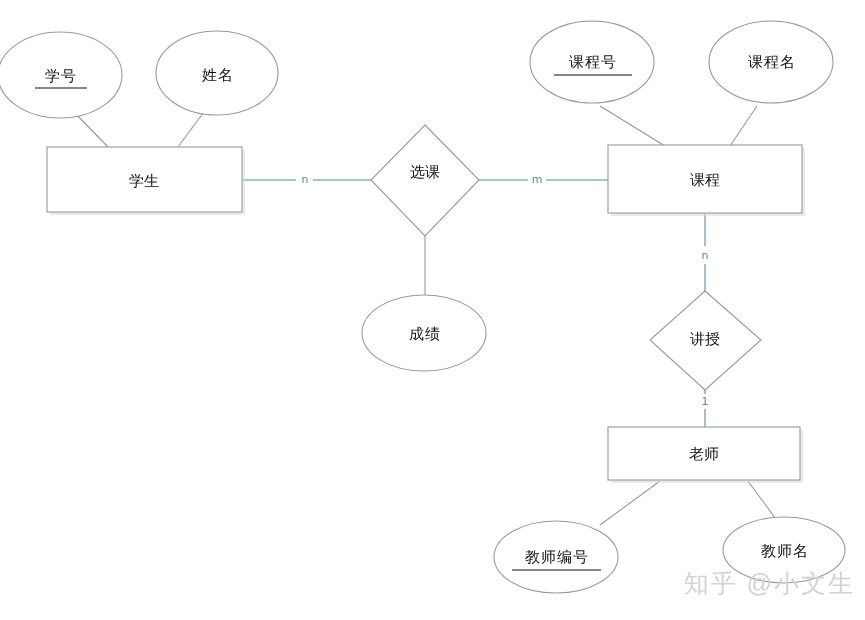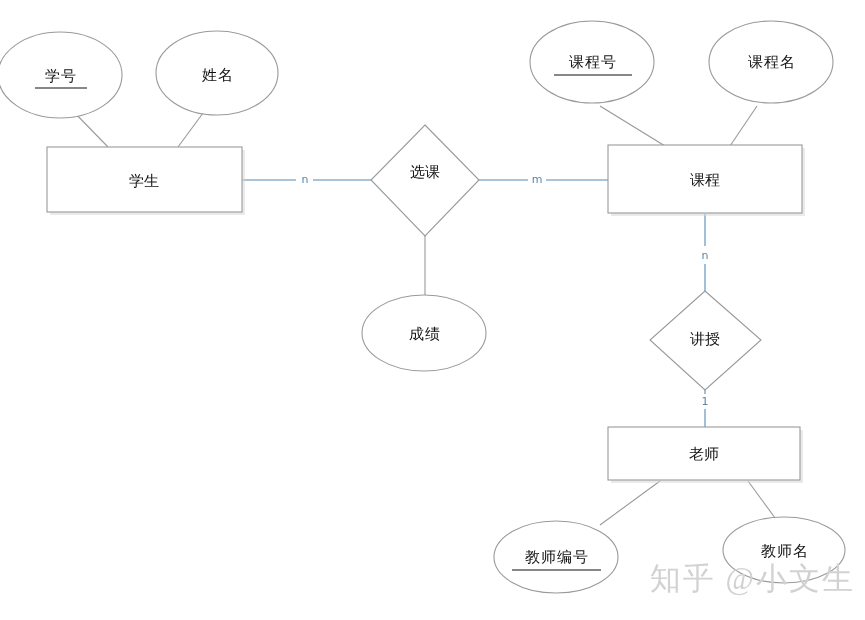--- a/index.html
+++ b/index.html
@@ -80,22 +80,22 @@
   .pk-underline {
     stroke: #111111;
     stroke-width: 1.1;
   }
 
   
   .watermark {
     position: absolute;
     right: 10px;
     bottom: 20px;
-    font-family: Liberation Serif, serif;
-    font-size: 31px;
+    font-family: Liberation Sans, sans-serif;
+    font-size: 25px;
     color: #d2d2d2;
     letter-spacing: 2px;
     white-space: nowrap;
     user-select: none;
   }
 </style>
 </head>
 <body>
 
 <svg id="er-canvas" viewBox="0 0 865 620" xmlns="http://www.w3.org/2000/svg">

